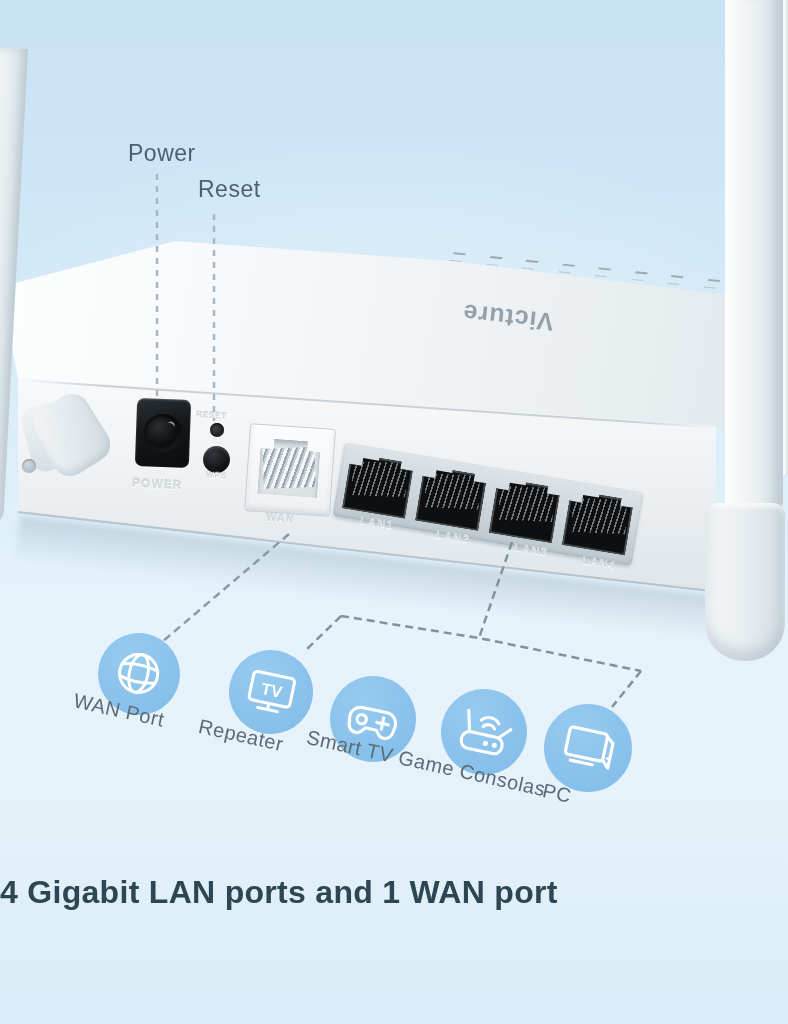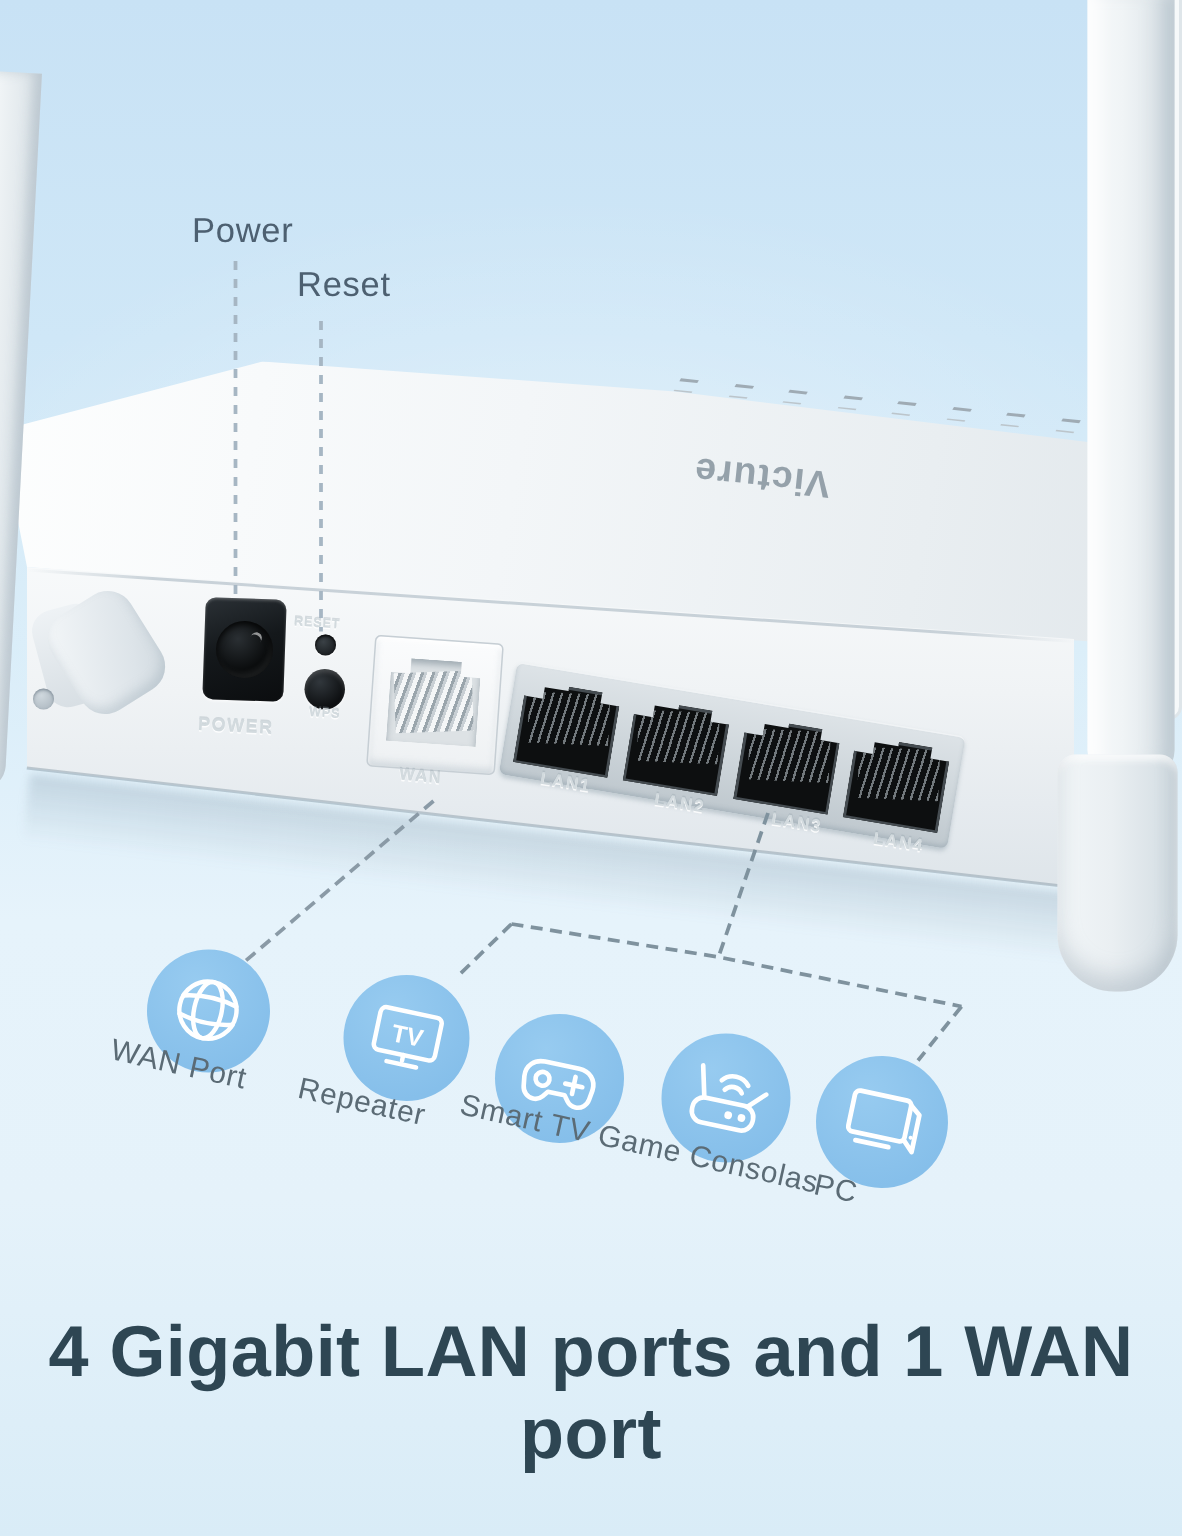--- a/index.html
+++ b/index.html
@@ -106,22 +106,22 @@
   .fc-tv{left:229px;top:650px;width:84px;height:84px;}
   .fc-gamepad{left:330px;top:676px;width:86px;height:86px;}
   .fc-router{left:441px;top:689px;width:86px;height:86px;}
   .fc-monitor{left:544px;top:704px;width:88px;height:88px;}
   .feature-label{color:#5b6b75;font-size:20px;letter-spacing:.5px;transform:rotate(12.5deg);text-align:center;}
   .fl-wan{left:60px;top:699px;width:118px;}
   .fl-repeater{left:184px;top:724px;width:114px;}
   .fl-smart{left:298px;top:752px;width:256px;}
   .fl-pc{left:534px;top:782px;width:46px;}
 
-  .headline{left:0;top:874px;width:788px;text-align:center;color:#2e4653;
-    font-size:48px;font-weight:bold;letter-spacing:.3px;}
+  .headline{left:0;top:874px;width:788px;text-align:left;color:#2e4653;
+    font-size:32px;font-weight:bold;letter-spacing:.3px;}
 
   svg.annot{left:0;top:0;width:788px;height:1024px;pointer-events:none;}
   .icon-stroke{fill:none;stroke:#ffffff;stroke-width:2.4;stroke-linecap:round;stroke-linejoin:round;}
 </style>
 </head>
 <body>
 
 <div class="stage">
 
   <div class="abs antenna antenna-sliver"></div>

